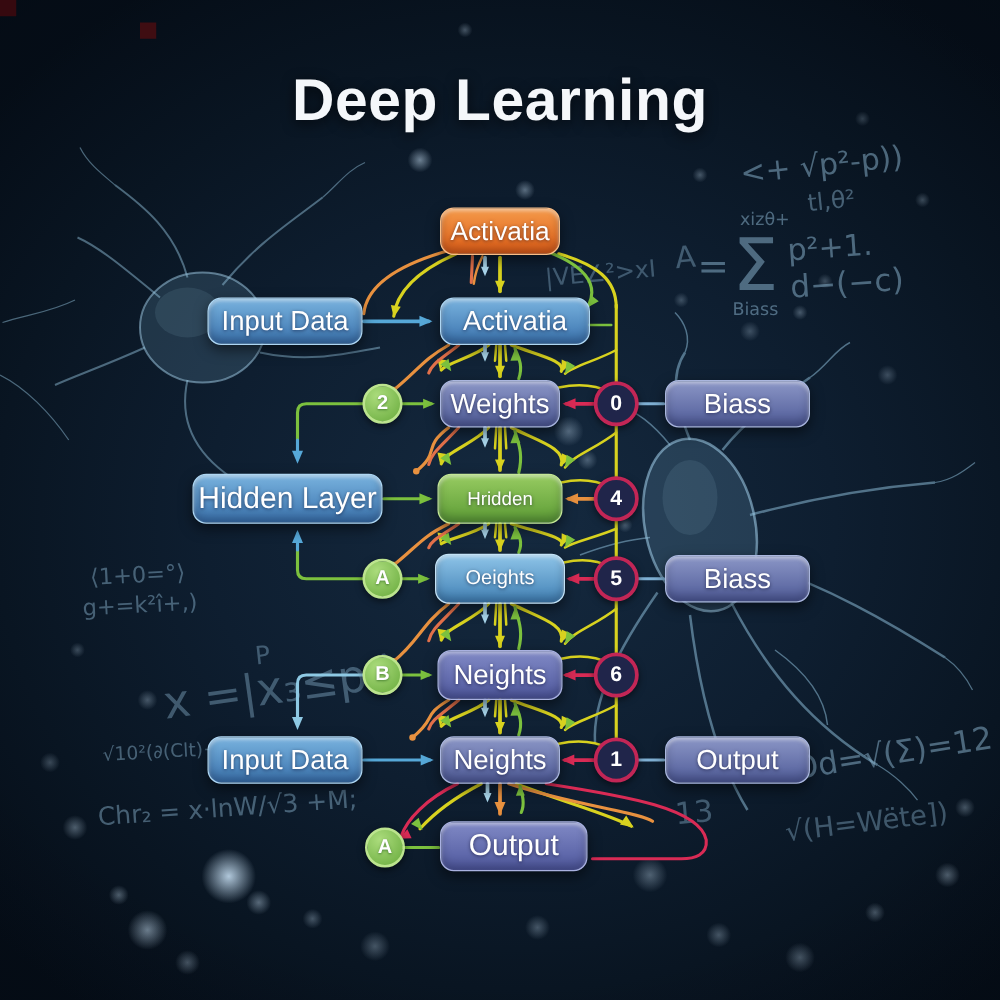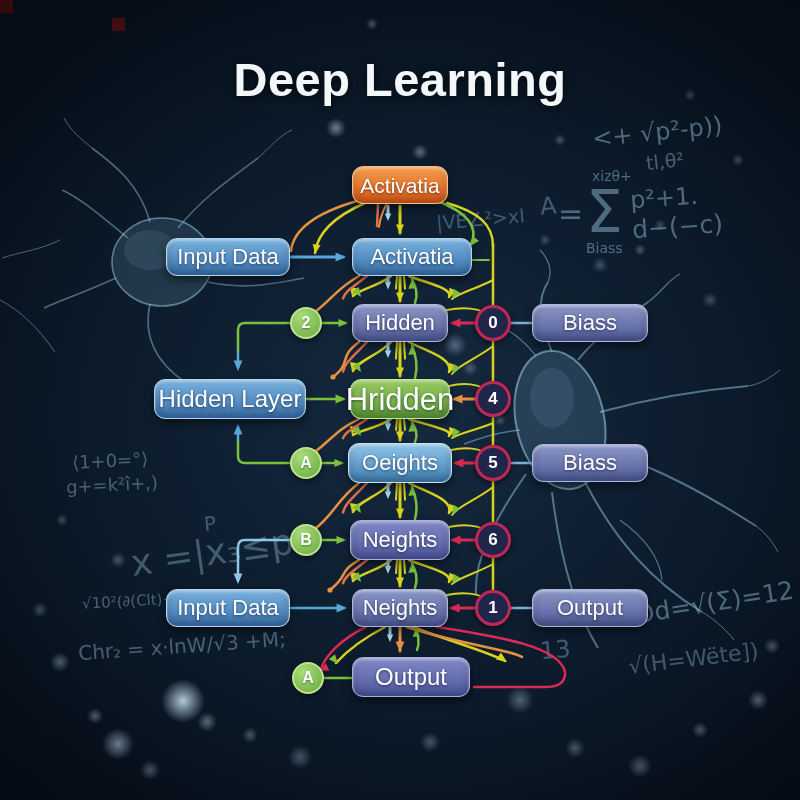--- a/index.html
+++ b/index.html
@@ -13,24 +13,24 @@
   #title{position:absolute;left:0;right:0;top:54px;margin:0;text-align:center;
     font:600 47px/1.1 "Liberation Sans",sans-serif;color:#f4f7fa;letter-spacing:.5px;
     text-shadow:0 2px 10px rgba(0,0,0,.65);}
   .formula{position:absolute;color:#8fb9d4;font-family:"DejaVu Sans",sans-serif;white-space:nowrap;pointer-events:none;}
   .node{position:absolute;border-radius:11px;display:flex;align-items:center;justify-content:center;
     color:#fff;font:400 21px/1 "Liberation Sans",sans-serif;text-shadow:0 1px 3px rgba(0,0,30,.55);
     box-shadow:0 4px 10px rgba(0,0,0,.5), inset 0 2px 3px rgba(255,255,255,.42), inset 0 -4px 8px rgba(0,0,20,.25);
     border:1.5px solid #fff;box-sizing:border-box;}
   .node.orange{background:linear-gradient(180deg,#f49a4a,#dd5c16);border-color:#f8bd87;}
   .node.blue{background:linear-gradient(180deg,#78b2de,#3a72ad);border-color:#aed6f2;font-size:22px;}
-  .node.lightblue{background:linear-gradient(180deg,#8ec4e8,#4181b5);border-color:#c3e2f6;font-size:22px;}
+  .node.lightblue{background:linear-gradient(180deg,#8ec4e8,#4181b5);border-color:#c3e2f6;font-size:16px;}
   .node.slate{background:linear-gradient(180deg,#8b96c6,#4f5b98);border-color:#aab6de;font-size:22px;}
   .node.purple{background:linear-gradient(180deg,#8089c5,#4f589e);border-color:#a9b1e0;font-size:22px;}
-  .node.green{background:linear-gradient(180deg,#97cb61,#5c9c35);border-color:#c4e796;font-size:31px;}
+  .node.green{background:linear-gradient(180deg,#97cb61,#5c9c35);border-color:#c4e796;font-size:15px;}
   .node.wide{font-size:24px;}
   .node.lg{font-size:24px;}
   .badge{position:absolute;border-radius:50%;display:flex;align-items:center;justify-content:center;
     color:#fff;font-family:"Liberation Sans",sans-serif;font-weight:700;box-shadow:0 2px 6px rgba(0,0,0,.55);box-sizing:content-box;}
   .badge.green{width:28px;height:28px;background:radial-gradient(circle at 35% 28%,#abdc7c,#68aa3c);
     border:2px solid #bce48e;font-size:16px;text-shadow:0 1px 2px rgba(0,60,0,.5);}
   .badge.dark{width:30px;height:30px;background:#20254a;border:3px solid #c22656;font-size:17px;}
   .sq{position:absolute;width:13px;height:13px;opacity:.85;}
   svg{position:absolute;left:0;top:0;}
 </style>
@@ -299,21 +299,21 @@
       <div class="node orange" style="left: 352px; top: 166px; width: 96px; height: 38px;">
         <span>Activatia</span>
       </div>
       <div class="node blue" style="left: 166px; top: 238px; width: 124px; height: 38px;">
         <span>Input Data</span>
       </div>
       <div class="node blue" style="left: 352px; top: 238px; width: 120px; height: 38px; text-align: right;">
         <span>Activatia</span>
       </div>
       <div class="node slate" style="left: 352px; top: 304px; width: 96px; height: 38px;">
-        <span>Hidden</span>
+        <span>Weights</span>
       </div>
       <div class="node slate" style="left: 532px; top: 304px; width: 116px; height: 38px;">
         <span>Biass</span>
       </div>
       <div class="node blue wide" style="left: 154px; top: 379px; width: 152px; height: 40px;">
         <span>Hidden Layer</span>
       </div>
       <div class="node green" style="left: 350px; top: 379px; width: 100px; height: 40px;">
         <span>Hridden</span>
       </div>

